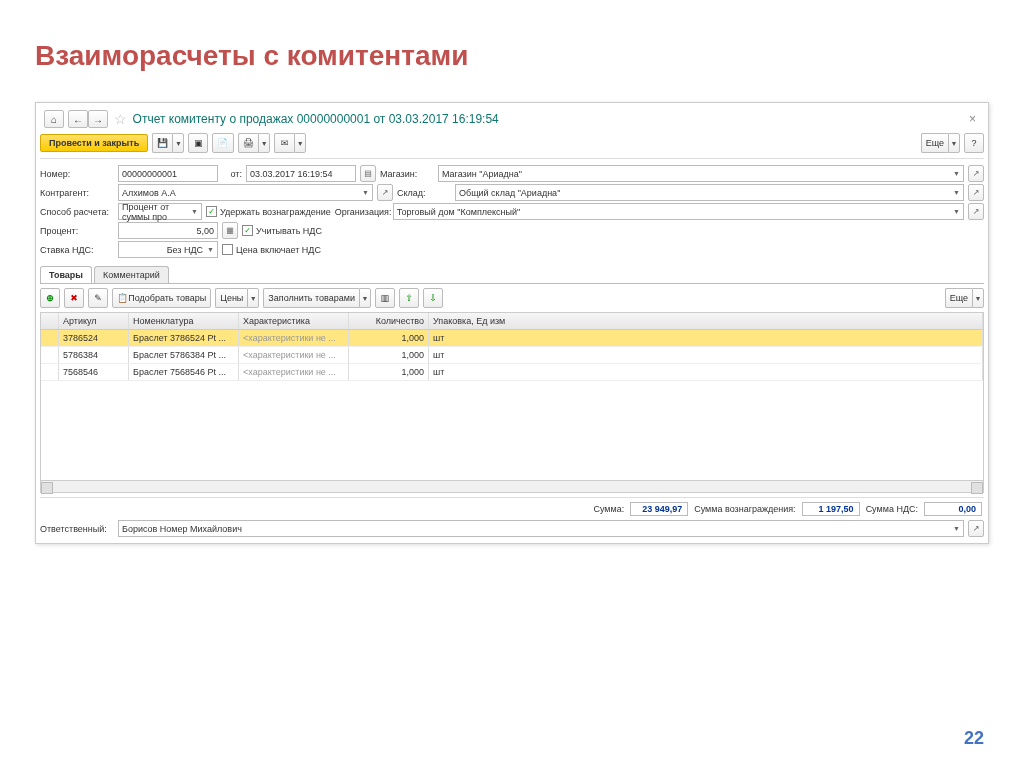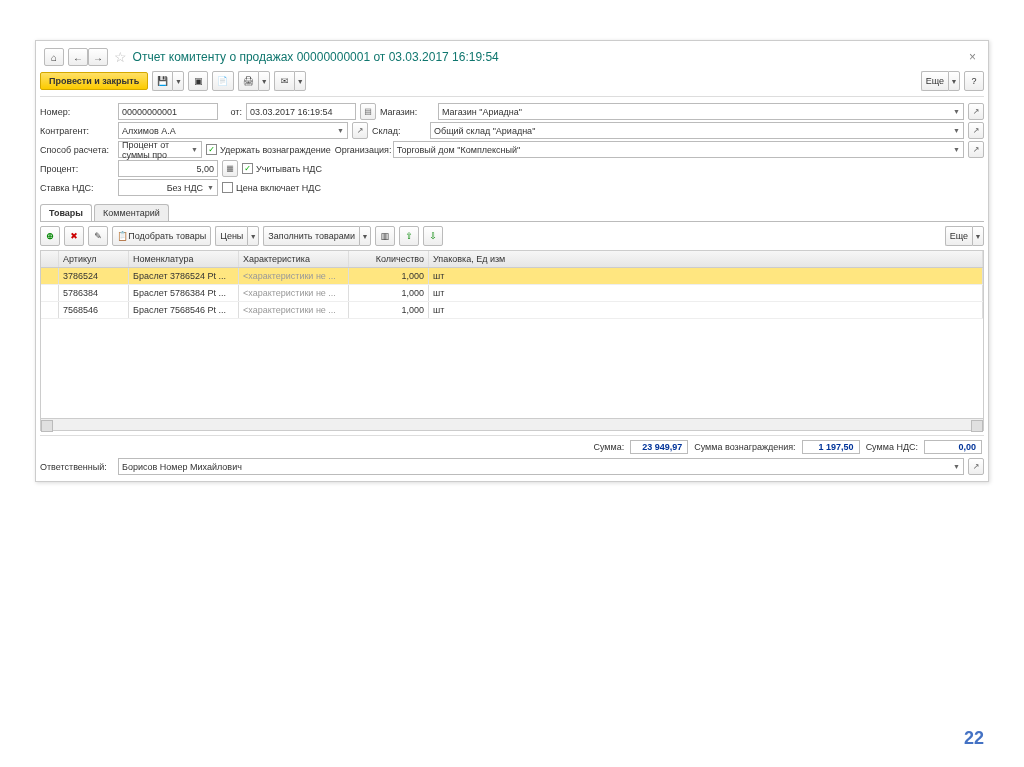--- a/index.html
+++ b/index.html
@@ -60,20 +60,21 @@
   .arrow-dn { font-size: 7px; }
   .green { color: #0a8a0a; }
   .icon-save { color: #3a75c4; }
   .icon-add { color: #0a8a0a; font-weight: bold; }
   .flex-spacer { flex: 1; }
 </style>
 </head>
 <body>
 
 <div class="slide">
+  <div class="slide-title">Взаиморасчеты с комитентами</div>
   <div class="content-row">
 
     <div class="screenshot-wrap">
       <div class="win-header">
         <span class="nav-btn">⌂</span>
         <span class="btn-split">
           <span class="nav-btn">←</span>
           <span class="nav-btn">→</span>
         </span>
         <span class="star">☆</span>
@@ -116,21 +117,21 @@
             <span class="lbl lbl-wide">Магазин:</span>
             <span class="inp flex">
                 <span>Магазин "Ариадна"</span>
                 <span class="drop-arrow">▼</span>
               </span>
             <span class="open-btn">↗</span>
           </div>
         </div>
         <div class="form-row">
           <span class="lbl">Контрагент:</span>
-          <span class="inp" style="width:230px">
+          <span class="inp" style="width:255px">
               <span>Алхимов А.А</span>
               <span class="drop-arrow">▼</span>
             </span>
           <span class="open-btn">↗</span>
           <div class="form-row-right">
             <span class="lbl lbl-wide">Склад:</span>
             <span class="inp flex">
                 <span>Общий склад "Ариадна"</span>
                 <span class="drop-arrow">▼</span>
               </span>

